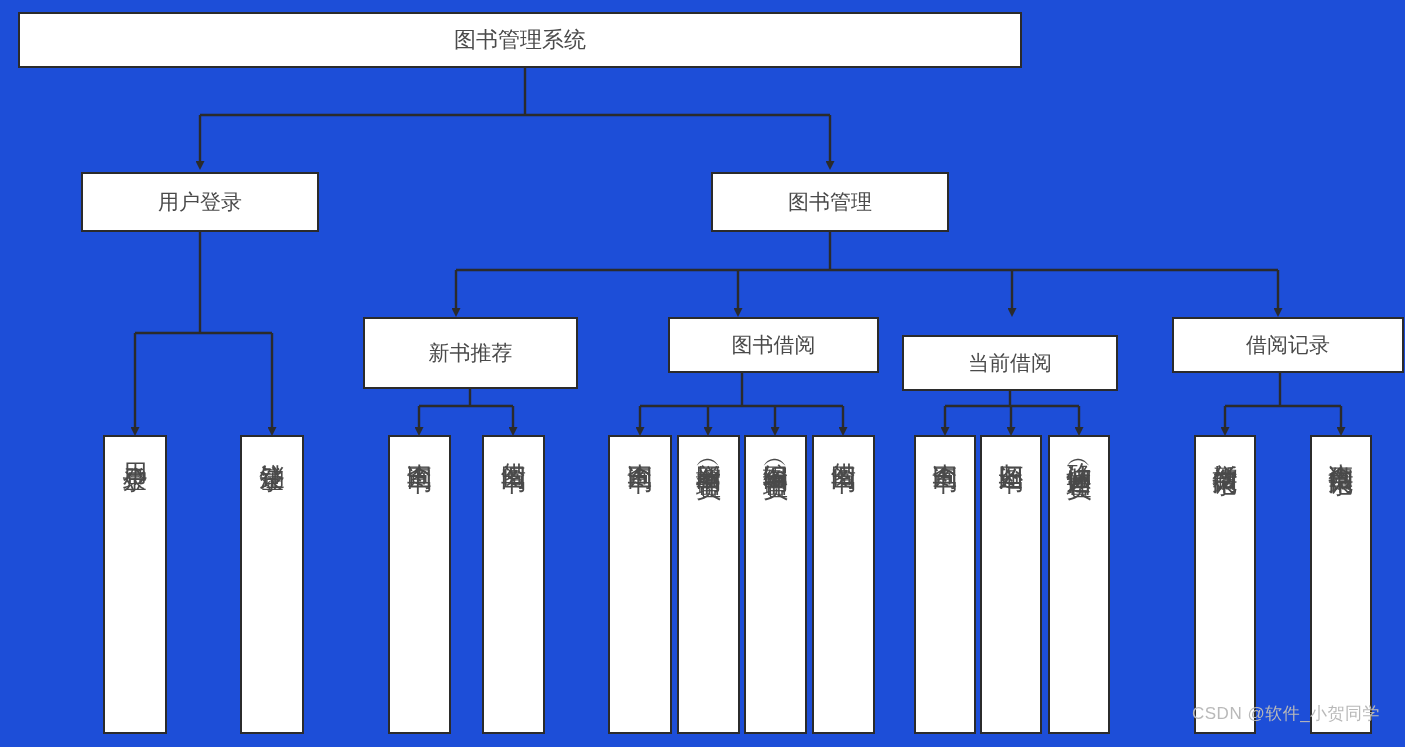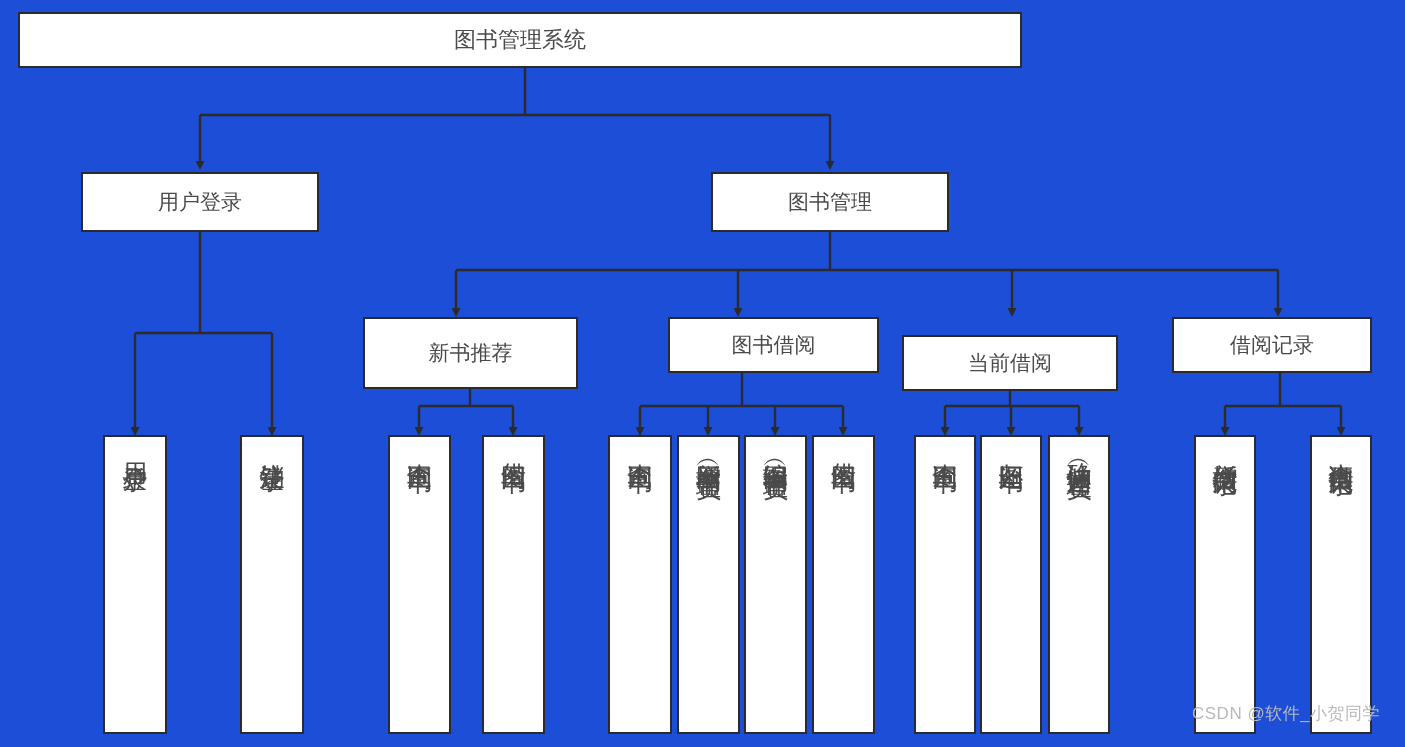--- a/index.html
+++ b/index.html
@@ -140,21 +140,21 @@
   </div>
 
   <div class="node horizontal" style="left:637px; top:317px; width:211px; height:56px;margin-left:31px;">
     <span class="node-label">图书借阅</span>
   </div>
 
   <div class="node horizontal" style="left:902px; top:335px; width:216px; height:56px;">
     <span class="node-label">当前借阅</span>
   </div>
 
-  <div class="node horizontal" style="left:1172px; top:317px; width:200px; height:56px;">
+  <div class="node horizontal" style="left:1172px; top:317px; width:232px; height:56px;">
     <span class="node-label">借阅记录</span>
   </div>
 
   <div class="node vertical" style="left:103px; top:435px; width:64px; height:299px;">
     <span class="node-label">用户登录</span>
   </div>
 
   <div class="node vertical" style="left:240px; top:435px; width:64px; height:299px;">
     <span class="node-label">注销登录</span>
   </div>

